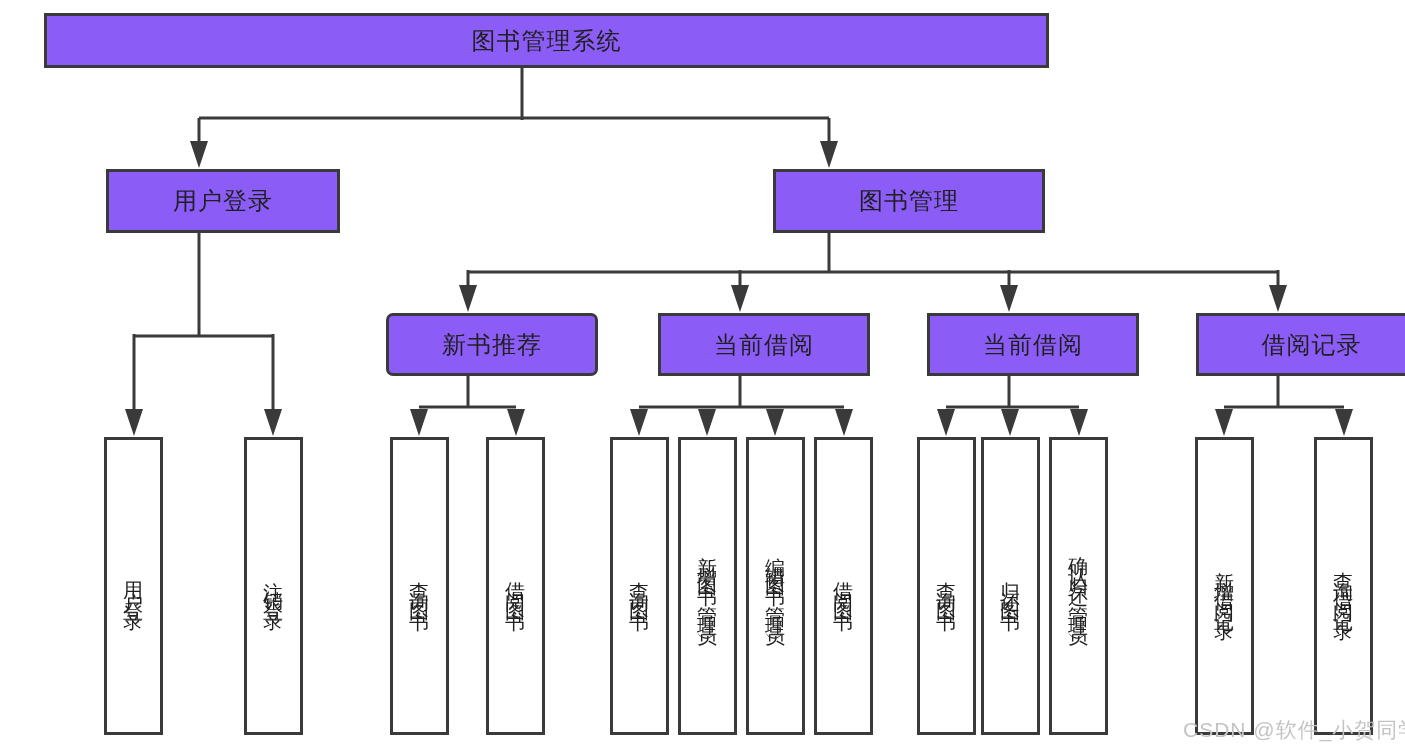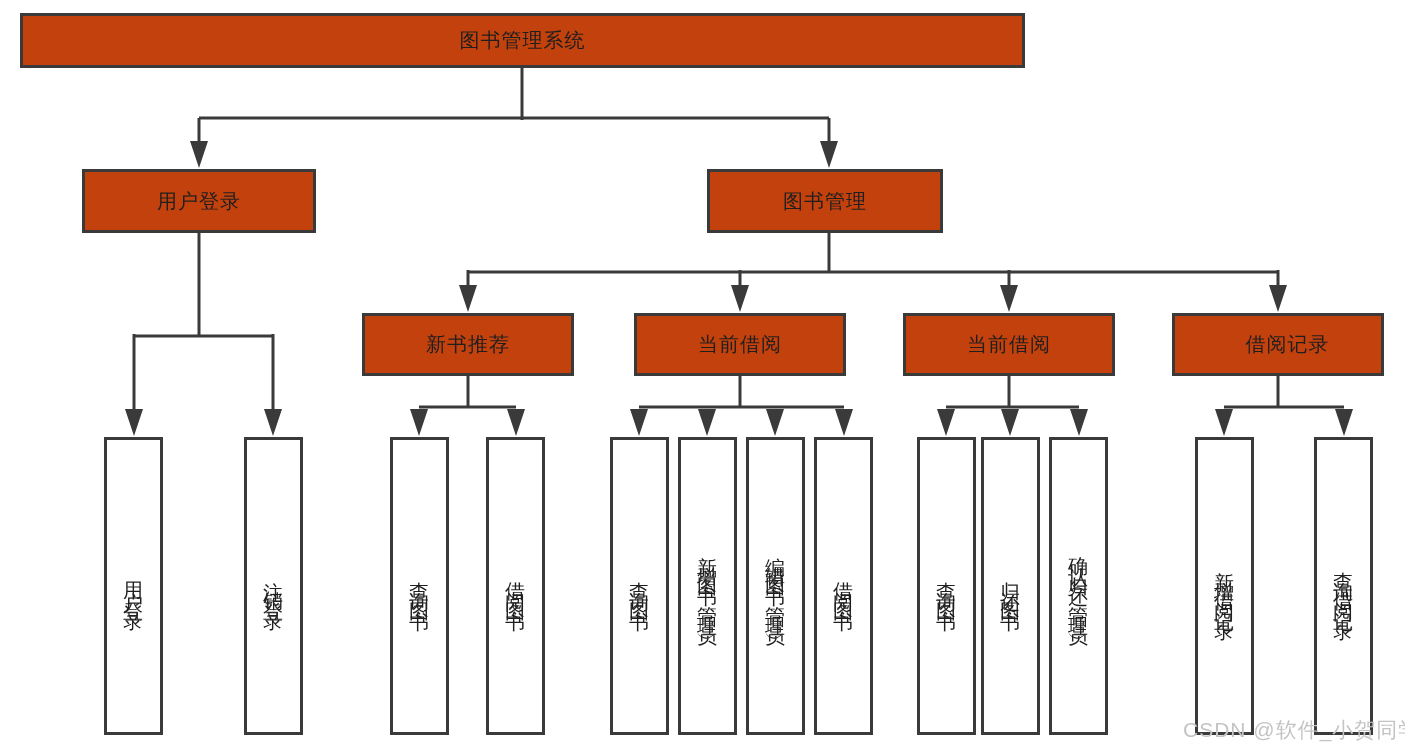--- a/index.html
+++ b/index.html
@@ -14,25 +14,26 @@
     color:var(--text);
     position:relative;
     overflow:hidden;
   }
   #stage{position:absolute;inset:0;width:1405px;height:747px;}
   svg.connectors{position:absolute;left:0;top:0;z-index:1;}
   .node{
     position:absolute;
     box-sizing:border-box;
     border:3px solid var(--line);
-    background:#c2410c;
+    background:#8b5cf6;
     display:flex;align-items:center;justify-content:center;
-    font-size:20px;
+    font-size:24px;
     letter-spacing:1px;
     z-index:2;
+    margin-left:24px;
   }
   .node.root{left:20px;top:13px;width:1005px;height:55px;}
   .node.lvl2{top:169px;height:64px;}
   .node.lvl3{top:313px;height:63px;}
   .leaf{
     position:absolute;
     top:437px;height:298px;width:59px;
     box-sizing:border-box;
     border:3px solid var(--line);
     background:#ffffff;
@@ -117,25 +118,25 @@
     </g>
   </svg>
 
   <div class="node root">
     <span>图书管理系统</span>
   </div>
 
   <div class="node lvl2" style="left:82px;width:234px;">
     <span>用户登录</span>
   </div>
-  <div class="node lvl2" style="left:707px;width:236px;">
+  <div class="node lvl2" style="left:749px;width:272px;">
     <span>图书管理</span>
   </div>
 
-  <div class="node lvl3" style="left:362px;width:212px;">
+  <div class="node lvl3" style="left:362px;width:212px;border-radius:7px;">
     <span>新书推荐</span>
   </div>
   <div class="node lvl3" style="left:634px;width:212px;">
     <span>当前借阅</span>
   </div>
   <div class="node lvl3" style="left:903px;width:212px;font-family:Liberation Mono, monospace;">
     <span>当前借阅</span>
   </div>
   <div class="node lvl3" style="left:1172px;width:212px;padding-left:19px;">
     <span>借阅记录</span>

